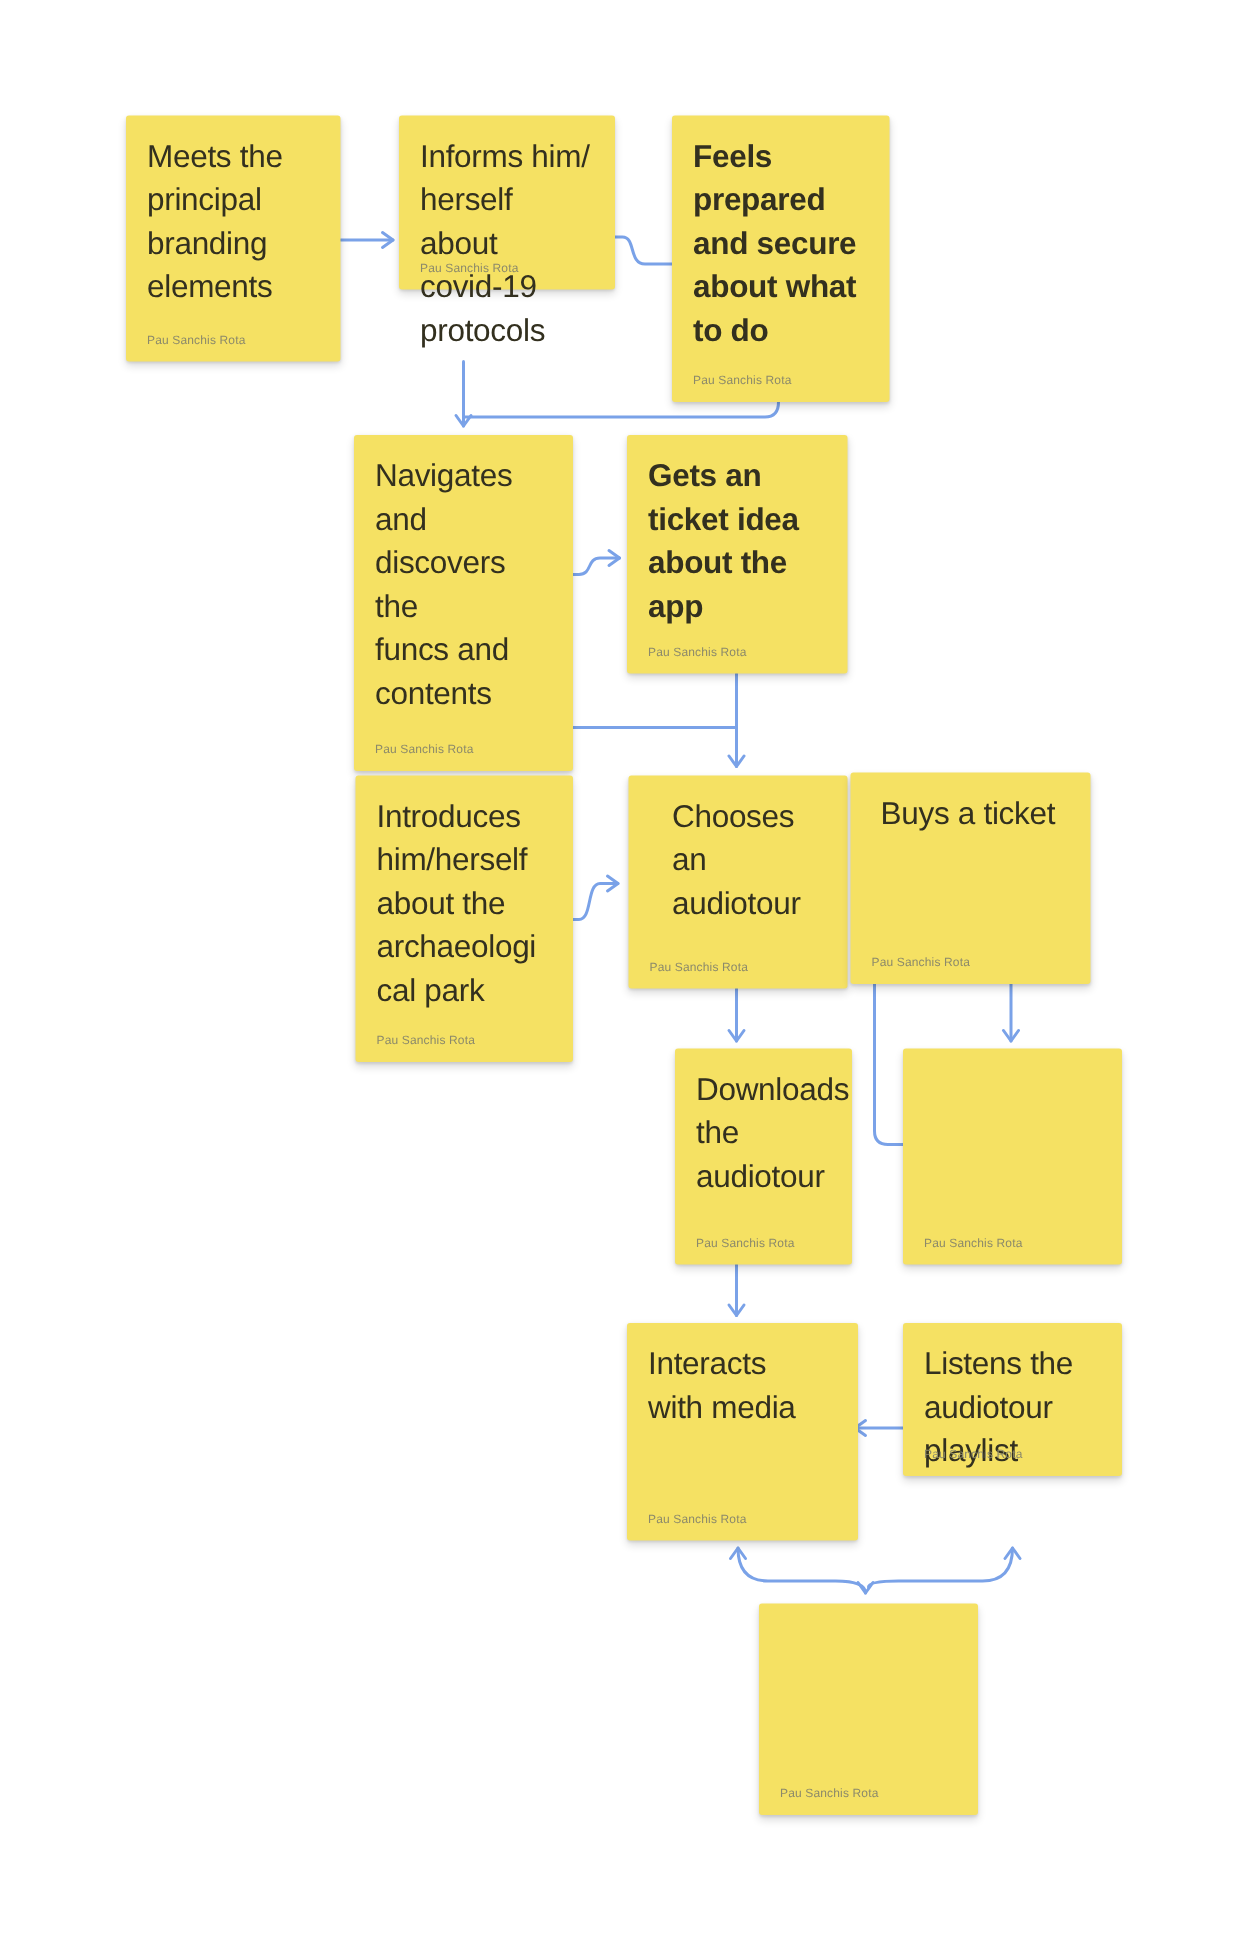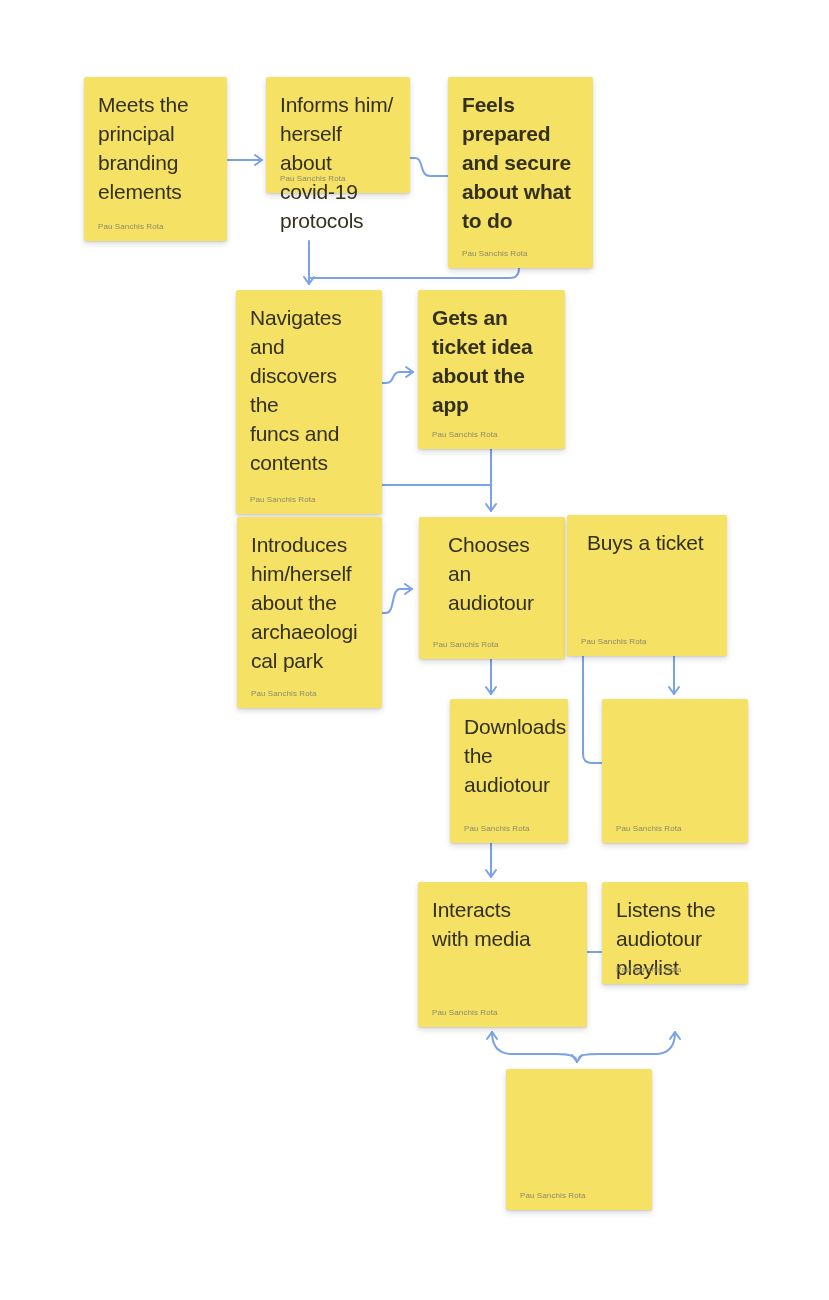--- a/index.html
+++ b/index.html
@@ -137,21 +137,21 @@
     <div class="note-author">Pau Sanchis Rota</div>
   </div>
   <div class="note" style="left: 418px; top: 699px; width: 118px; height: 144px; margin-left: 32px;">
     <div class="note-text">Downloads
 the audiotour</div>
     <div class="note-author">Pau Sanchis Rota</div>
   </div>
   <div class="note" style="left: 602px; top: 699px; width: 146px; height: 144px;">
     <div class="note-author">Pau Sanchis Rota</div>
   </div>
-  <div class="note" style="left: 418px; top: 882px; width: 169px; height: 145px;">
+  <div class="note" style="left: 418px; top: 882px; width: 154px; height: 145px;">
     <div class="note-text">Interacts
 with media</div>
     <div class="note-author">Pau Sanchis Rota</div>
   </div>
   <div class="note" style="left: 602px; top: 882px; width: 146px; height: 102px;">
     <div class="note-text">Listens the
 audiotour
 playlist</div>
     <div class="note-author">Pau Sanchis Rota</div>
   </div>

